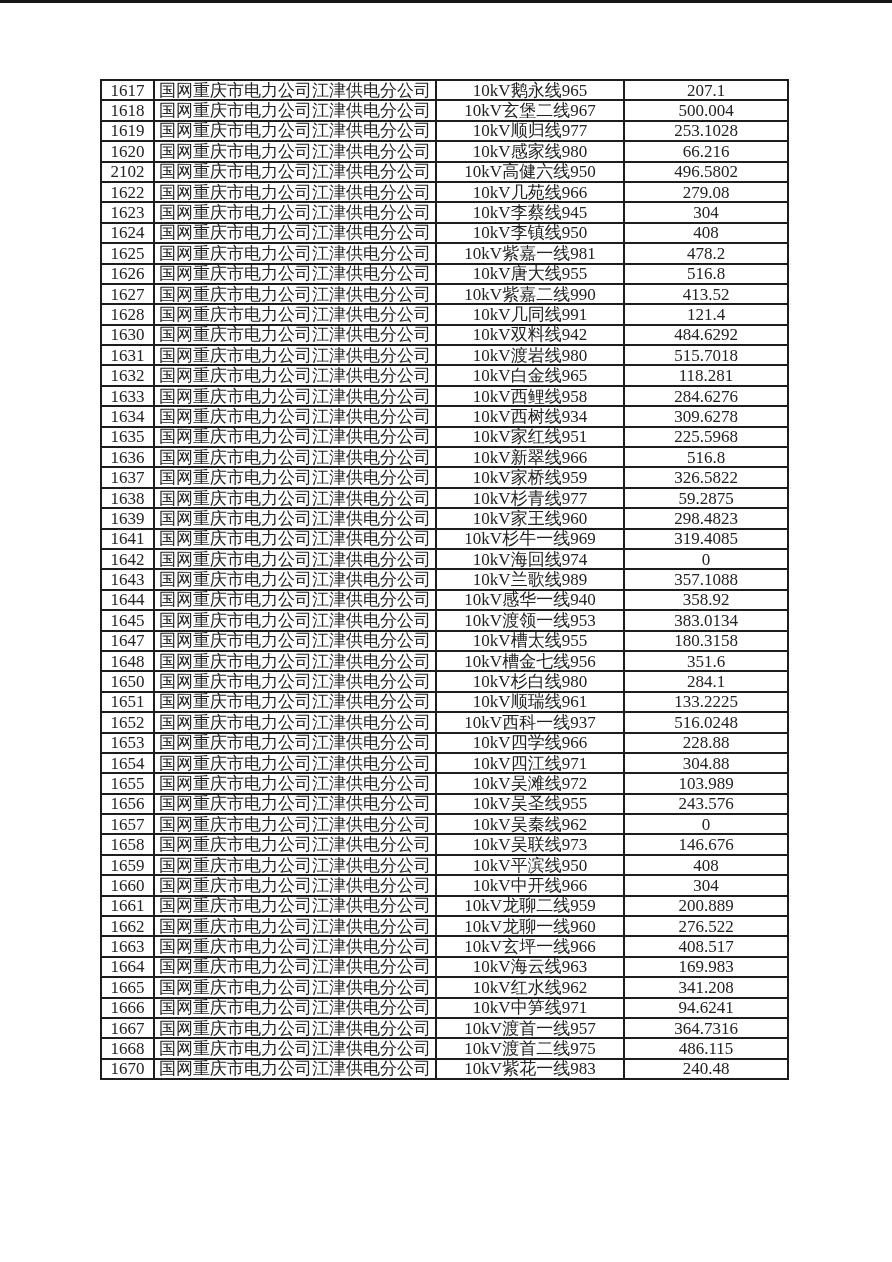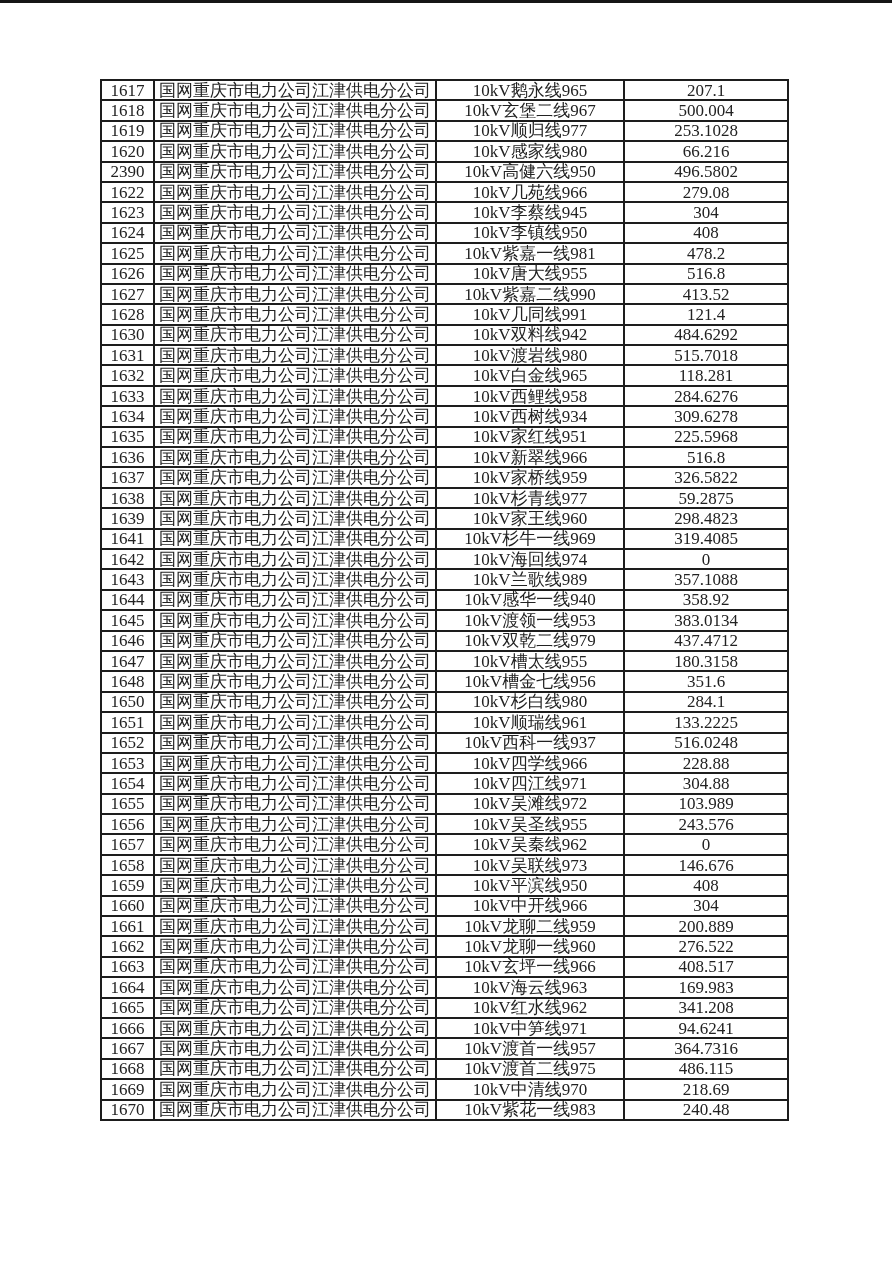--- a/index.html
+++ b/index.html
@@ -78,21 +78,21 @@
           <td>10kV顺归线977</td>
           <td>253.1028</td>
         </tr>
         <tr>
           <td>1620</td>
           <td>国网重庆市电力公司江津供电分公司</td>
           <td>10kV感家线980</td>
           <td>66.216</td>
         </tr>
         <tr>
-          <td>2390</td>
+          <td>2102</td>
           <td>国网重庆市电力公司江津供电分公司</td>
           <td>10kV高健六线950</td>
           <td>496.5802</td>
         </tr>
         <tr>
           <td>1622</td>
           <td>国网重庆市电力公司江津供电分公司</td>
           <td>10kV几苑线966</td>
           <td>279.08</td>
         </tr>
@@ -216,26 +216,20 @@
           <td>10kV感华一线940</td>
           <td>358.92</td>
         </tr>
         <tr>
           <td>1645</td>
           <td>国网重庆市电力公司江津供电分公司</td>
           <td>10kV渡领一线953</td>
           <td>383.0134</td>
         </tr>
         <tr>
-          <td>1646</td>
-          <td>国网重庆市电力公司江津供电分公司</td>
-          <td>10kV双乾二线979</td>
-          <td>437.4712</td>
-        </tr>
-        <tr>
           <td>1647</td>
           <td>国网重庆市电力公司江津供电分公司</td>
           <td>10kV槽太线955</td>
           <td>180.3158</td>
         </tr>
         <tr>
           <td>1648</td>
           <td>国网重庆市电力公司江津供电分公司</td>
           <td>10kV槽金七线956</td>
           <td>351.6</td>
@@ -346,26 +340,20 @@
           <td>1667</td>
           <td>国网重庆市电力公司江津供电分公司</td>
           <td>10kV渡首一线957</td>
           <td>364.7316</td>
         </tr>
         <tr>
           <td>1668</td>
           <td>国网重庆市电力公司江津供电分公司</td>
           <td>10kV渡首二线975</td>
           <td>486.115</td>
-        </tr>
-        <tr>
-          <td>1669</td>
-          <td>国网重庆市电力公司江津供电分公司</td>
-          <td>10kV中清线970</td>
-          <td>218.69</td>
         </tr>
         <tr>
           <td>1670</td>
           <td>国网重庆市电力公司江津供电分公司</td>
           <td>10kV紫花一线983</td>
           <td>240.48</td>
         </tr>
       </tbody>
   </table>
 </div>

